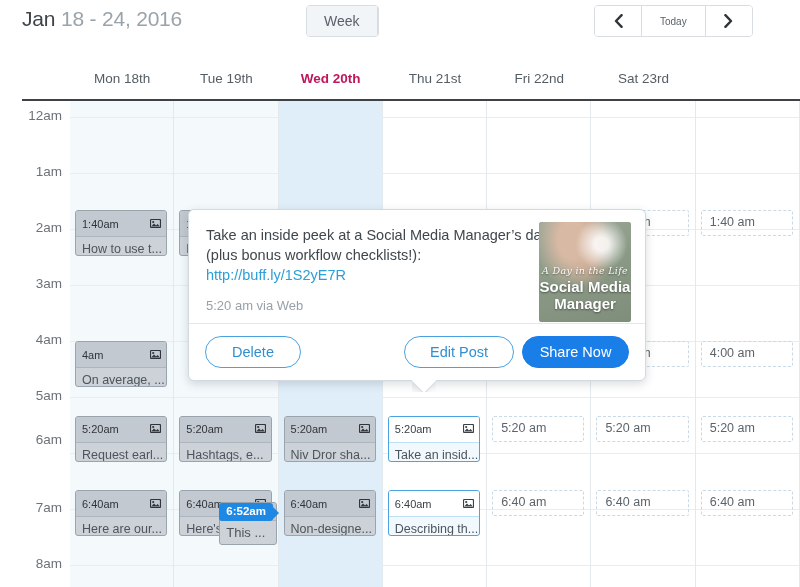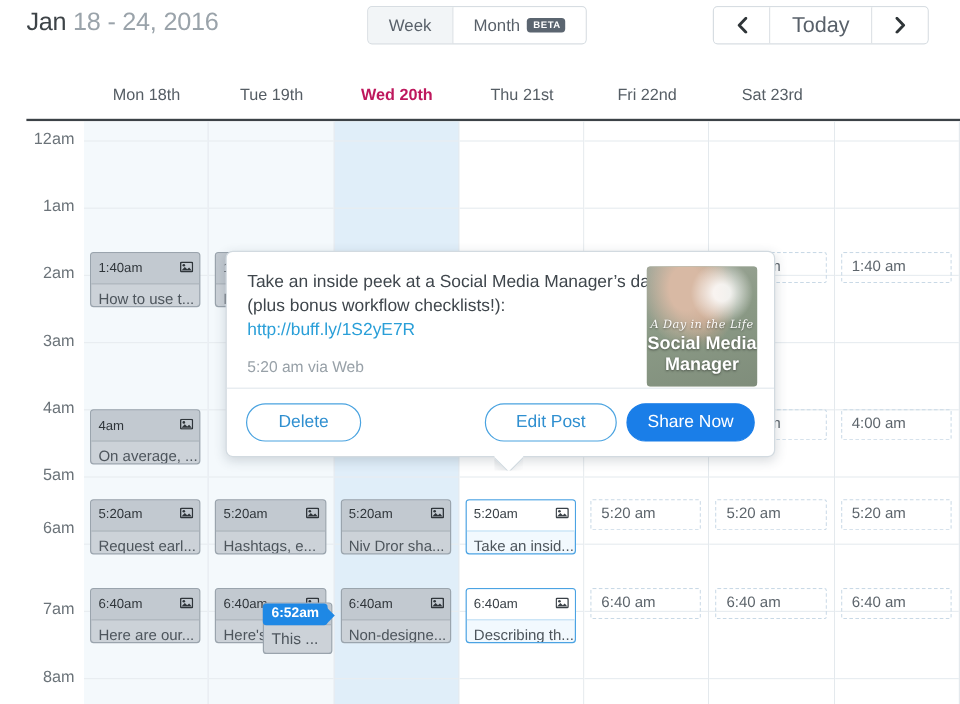--- a/index.html
+++ b/index.html
@@ -106,21 +106,21 @@
     height: 30px;
   }
   .nav-group .navbtn {
     display: flex;
     align-items: center;
     justify-content: center;
     height: 30px;
     background: #ffffff;
     border: none;
     cursor: pointer;
-    font-size: 18px;
+    font-size: 10px;
     color: #4b5season;
     color: #4b535c;
     font-family: "Liberation Sans", sans-serif;
   }
   .nav-group .arrow {
     width: 46px;
     font-size: 15px;
     color: #2f3538;
   }
   .nav-group .today {
@@ -465,24 +465,20 @@
 <div id="app">
 
   <div class="topbar">
     <div class="range-title">
       <span class="month">Jan</span><span class="rest"> 18 - 24, 2016</span>
     </div>
 
     <div class="view-toggle">
       <button class="seg active">Week</button>
       <div class="divider"></div>
-      <button class="seg">
-        <span>Month</span>
-        <span class="beta-badge">BETA</span>
-      </button>
     </div>
 
     <div class="nav-group">
       <button class="navbtn arrow">
         <svg width="9" height="14" viewBox="0 0 9 14">
           <path d="M7.6 1.2 L2 7 L7.6 12.8" fill="none" stroke="#2f3538" stroke-width="2.4" stroke-linecap="round" stroke-linejoin="round"></path>
         </svg>
       </button>
       <div class="divider"></div>
       <button class="navbtn today">Today</button>

